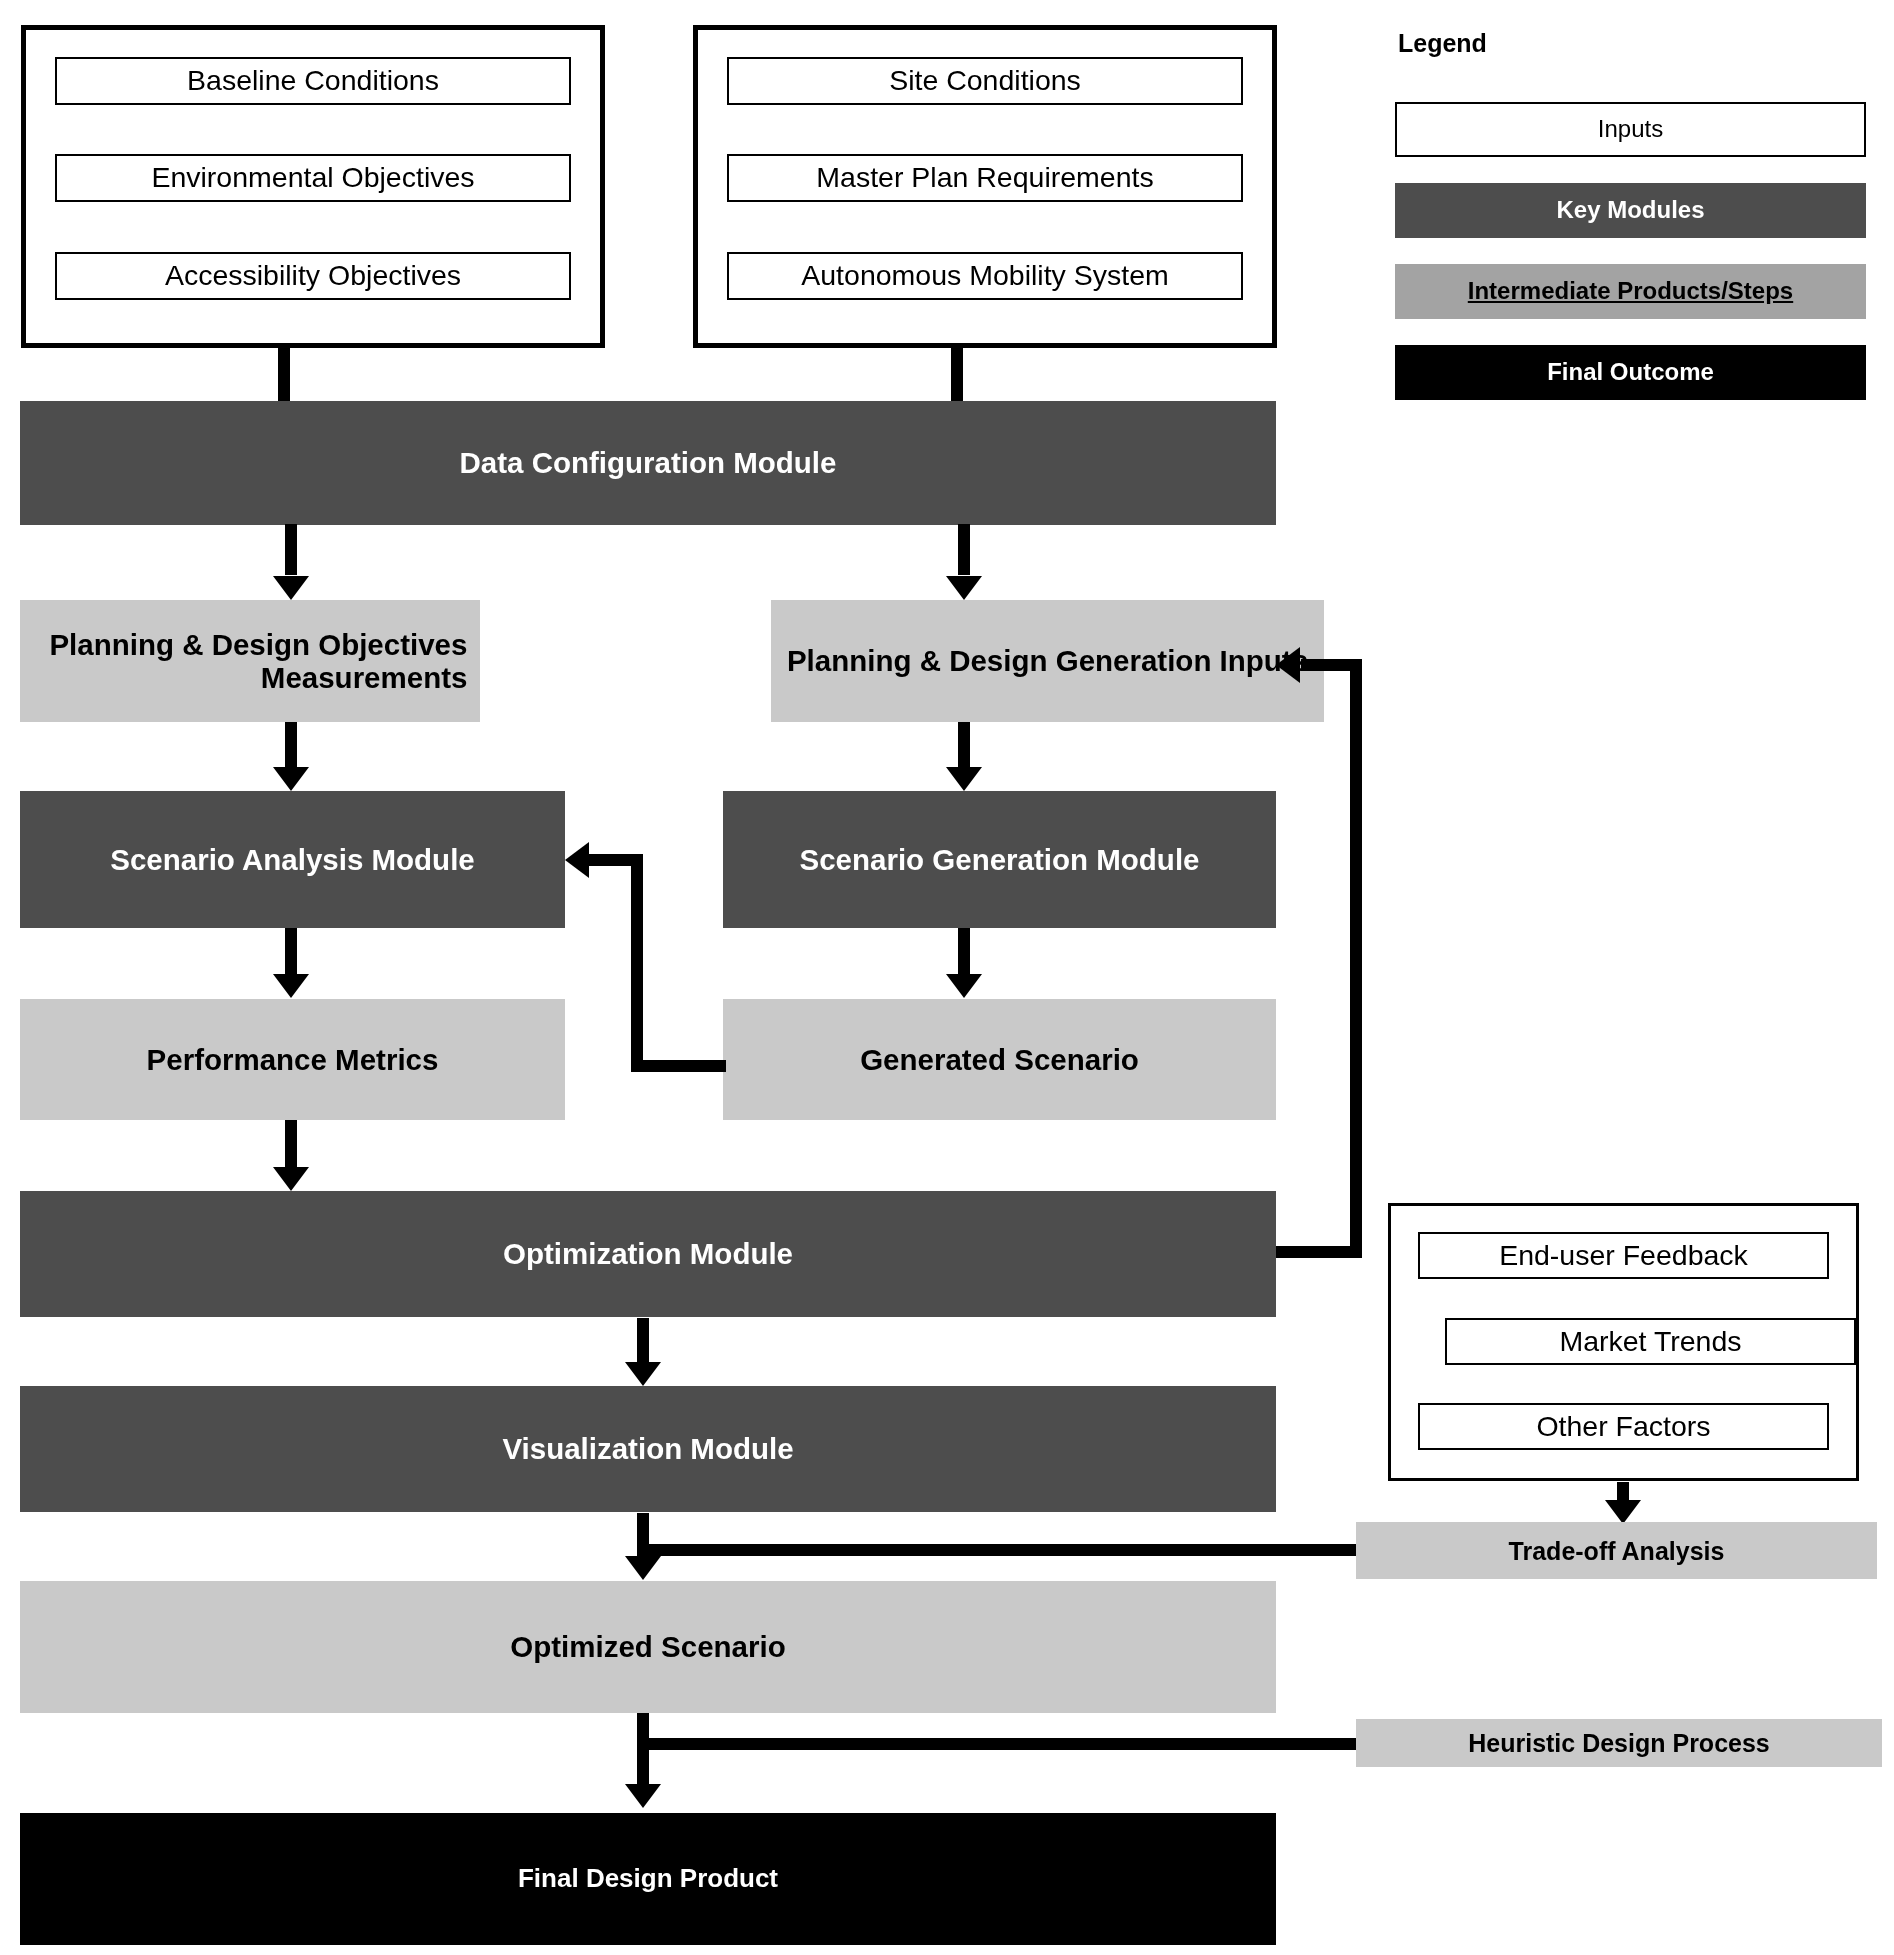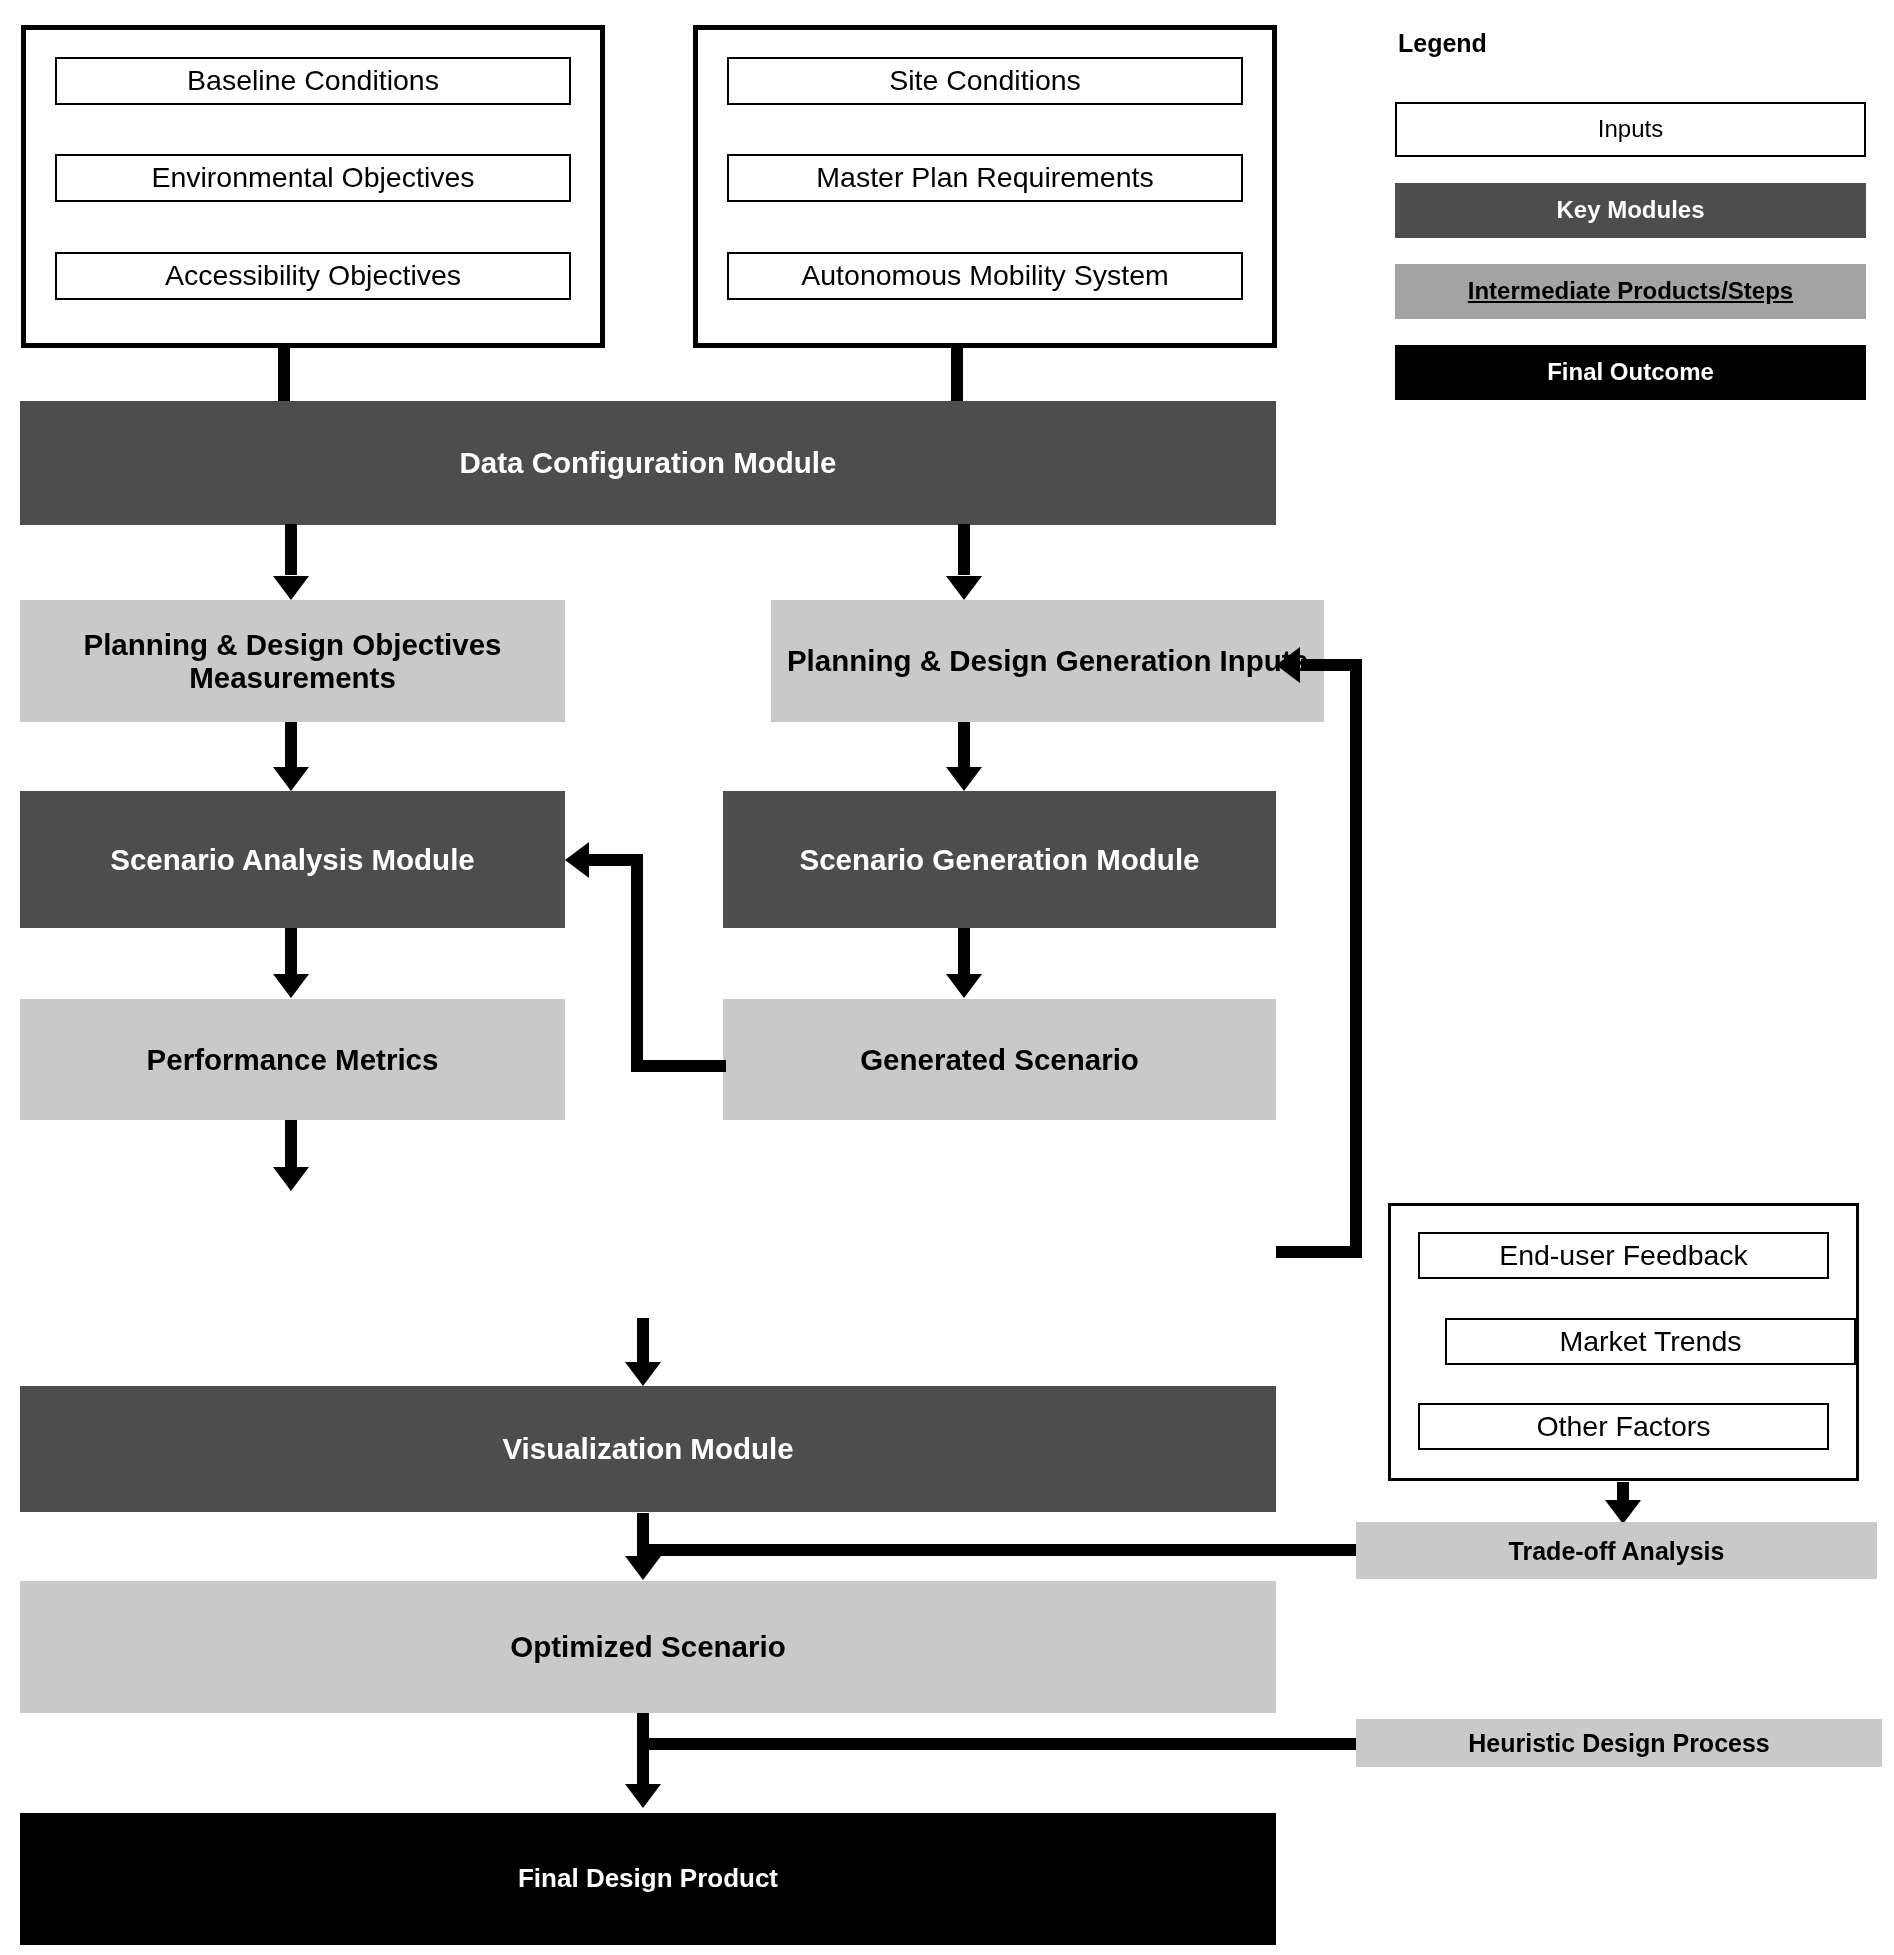--- a/index.html
+++ b/index.html
@@ -68,21 +68,21 @@
   <div class="abs vline" style="left:951px;top:348px;width:11.6px;height:53px;"></div>
 
   <div class="abs ctr module" style="left:20px;top:401px;width:1256px;height:124px;">Data Configuration Module</div>
 
   <div class="abs vline" style="left:285px;top:524px;width:11.6px;height:51px;"></div>
   <div class="abs arrow-down" style="left:273px;top:576px;"></div>
 
   <div class="abs vline" style="left:958px;top:524px;width:11.6px;height:51px;"></div>
   <div class="abs arrow-down" style="left:946px;top:576px;"></div>
 
-  <div class="abs ctr intermediate" style="left:20px;top:600px;width:545px;height:122px;padding:0 12.6px;">Planning &amp; Design Objectives Measurements</div>
+  <div class="abs ctr intermediate" style="left:20px;top:600px;width:460px;height:122px;padding:0 12.6px;text-align:right;">Planning &amp; Design Objectives Measurements</div>
 
   <div class="abs ctr intermediate" style="left:723px;top:600px;width:553px;height:122px;padding:0 12.6px;margin-left:48px;">Planning &amp; Design Generation Inputs</div>
 
   <div class="abs vline" style="left:285px;top:722px;width:11.6px;height:45px;"></div>
   <div class="abs arrow-down" style="left:273px;top:767px;"></div>
 
   <div class="abs vline" style="left:958px;top:722px;width:11.6px;height:45px;"></div>
   <div class="abs arrow-down" style="left:946px;top:767px;"></div>
 
   <div class="abs ctr module" style="left:20px;top:791px;width:545px;height:137px;">Scenario Analysis Module</div>
@@ -100,20 +100,21 @@
   <div class="abs ctr intermediate" style="left:723px;top:999px;width:553px;height:121px;">Generated Scenario</div>
 
   <div class="abs hline" style="left:631px;top:1060px;width:95px;height:11.6px;"></div>
   <div class="abs vline" style="left:631px;top:854px;width:11.6px;height:218px;"></div>
   <div class="abs hline" style="left:589px;top:854px;width:53px;height:11.6px;"></div>
   <div class="abs arrow-left" style="left:565px;top:842px;"></div>
 
   <div class="abs vline" style="left:285px;top:1120px;width:11.6px;height:47px;"></div>
   <div class="abs arrow-down" style="left:273px;top:1167px;"></div>
 
+  <div class="abs ctr module" style="left:20px;top:1191px;width:1256px;height:126px;">Optimization Module</div>
 
   <div class="abs hline" style="left:1276px;top:1246px;width:85px;height:11.6px;"></div>
   <div class="abs vline" style="left:1350px;top:659px;width:11.6px;height:599px;"></div>
   <div class="abs hline" style="left:1301px;top:659px;width:61px;height:11.6px;"></div>
   <div class="abs arrow-left" style="left:1276px;top:647px;"></div>
 
   <div class="abs vline" style="left:637px;top:1318px;width:11.6px;height:45px;"></div>
   <div class="abs arrow-down" style="left:625px;top:1362px;"></div>
 
   <div class="abs ctr module" style="left:20px;top:1386px;width:1256px;height:126px;">Visualization Module</div>

